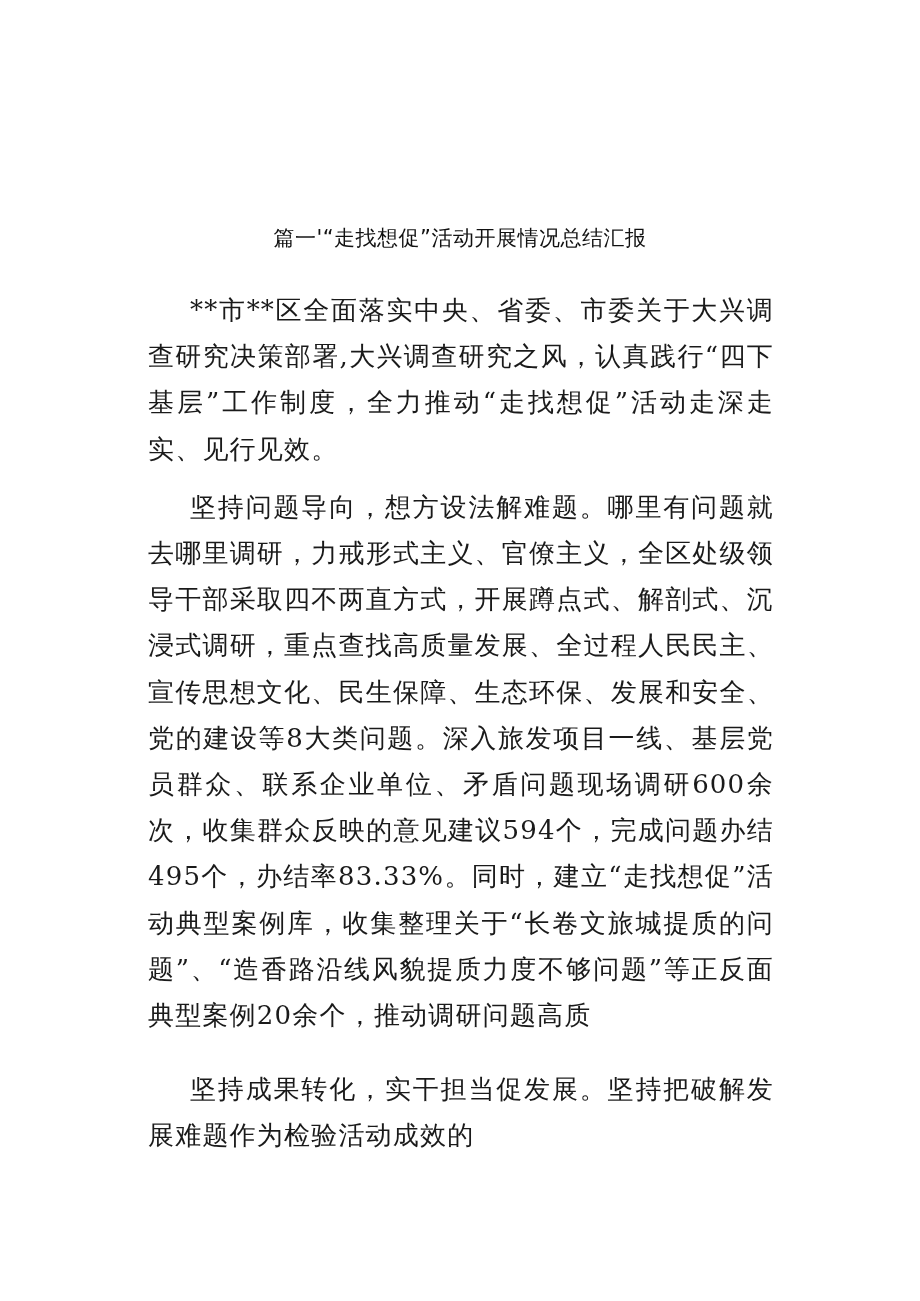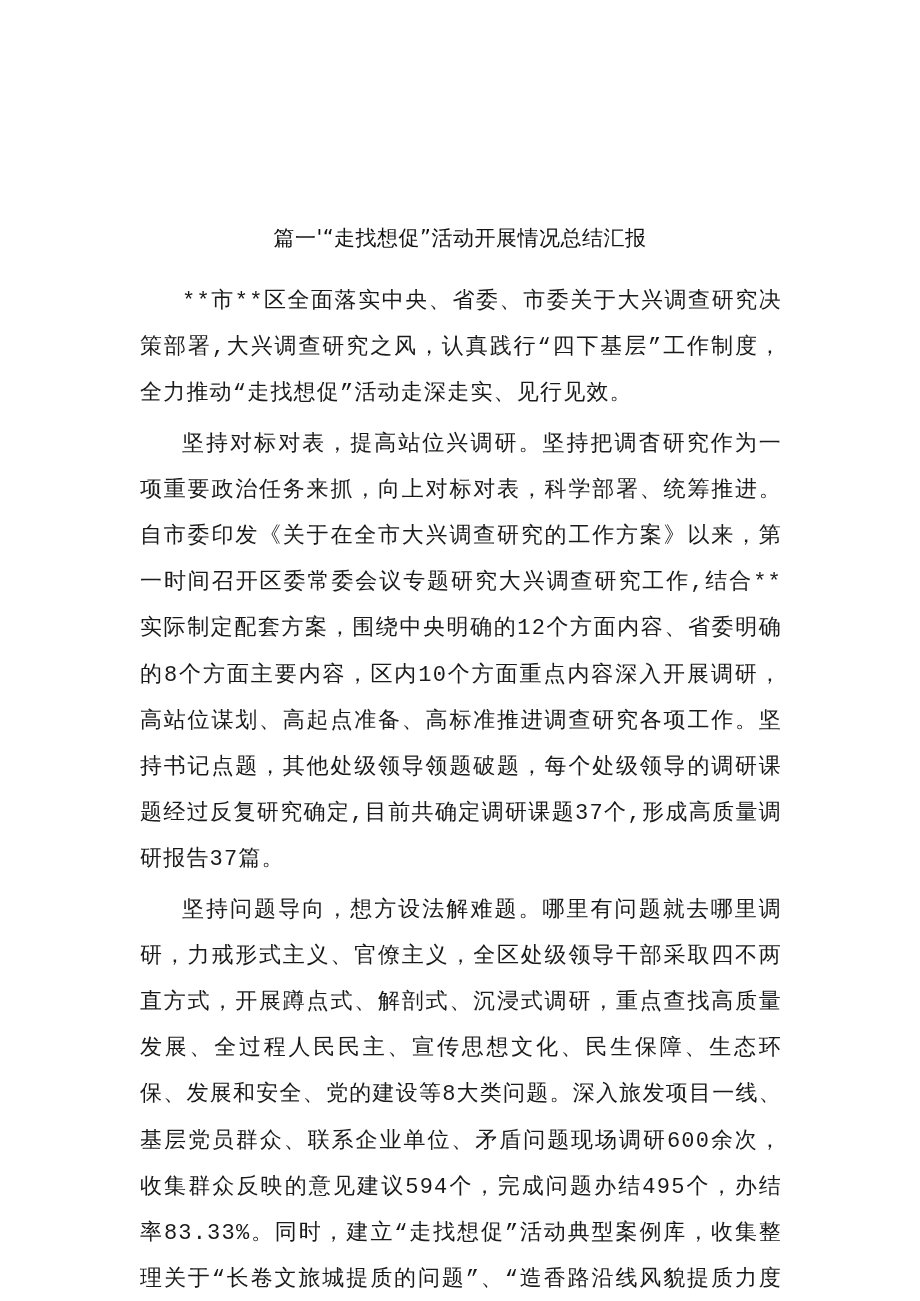--- a/index.html
+++ b/index.html
@@ -3,30 +3,29 @@
 <meta charset="utf-8">
 <style>
   html, body { margin: 0; padding: 0; background: #ffffff; }
   body { width: 920px; height: 1301px; position: relative; overflow: hidden;
          font-family: "DejaVu Serif", "Liberation Serif", serif; color: #1a1a1a; }
   .page { position: absolute; left: 0; top: 0; width: 920px; height: 1301px; background: #fff; }
   .title { position: absolute; top: 176px; left: 0; width: 920px; text-align: center;
            font-family: "DejaVu Sans", "Liberation Sans", sans-serif;
            font-size: 21px; letter-spacing: 0.5px; color: #111; margin-top: 48px; }
   .body { position: absolute; left: 136px; top: 275px; width: 650px; }
-  .para { font-size: 22px; line-height: 46.2px; margin: 4px; text-indent: 42px;
-          text-align: justify; text-align-last: left; letter-spacing: 1.2px; word-break: break-all; font-family: Liberation Mono, monospace; }
+  .para { font-size: 26px; line-height: 46.2px; margin: 12px; text-indent: 42px;
+          text-align: justify; text-align-last: left; letter-spacing: 1.2px; word-break: break-all; }
   .para.cont { text-indent: 0; }
   .gap-small { height: 4px; }
 </style>
 </head>
 <body>
 
 <div class="page">
   <div class="title">篇一'“走找想促”活动开展情况总结汇报</div>
   <div class="body">
     <p class="para">**市**区全面落实中央、省委、市委关于大兴调查研究决策部署,大兴调查研究之风，认真践行“四下基层”工作制度，全力推动“走找想促”活动走深走实、见行见效。</p>
-    <p class="para">坚持对标对表，提高站位兴调研。坚持把调杳研究作为一项重要政治任务来抓，向上对标对表，科学部署、统筹推进。自市委印发《关于在全市大兴调查研究的工作方案》以来，第一时间召开区委常委会议专题研究大兴调查研究工作,结合**实际制定配套方案，围绕中央明确的12个方面内容、省委明确的8个方面主要内容，区内10个方面重点内容深入开展调研，高站位谋划、高起点准备、高标准推进调查研究各项工作。坚持书记点题，其他处级领导领题破题，每个处级领导的调研课题经过反复研究确定,目前共确定调研课题37个,形成高质量调研报告37篇。</p>
     <p class="para">坚持问题导向，想方设法解难题。哪里有问题就去哪里调研，力戒形式主义、官僚主义，全区处级领导干部采取四不两直方式，开展蹲点式、解剖式、沉浸式调研，重点查找高质量发展、全过程人民民主、宣传思想文化、民生保障、生态环保、发展和安全、党的建设等8大类问题。深入旅发项目一线、基层党员群众、联系企业单位、矛盾问题现场调研600余次，收集群众反映的意见建议594个，完成问题办结495个，办结率83.33%。同时，建立“走找想促”活动典型案例库，收集整理关于“长卷文旅城提质的问题”、“造香路沿线风貌提质力度不够问题”等正反面典型案例20余个，推动调研问题高质</p>
     <div class="gap-small"></div>
     <p class="para">坚持成果转化，实干担当促发展。坚持把破解发展难题作为检验活动成效的</p>
   </div>
 </div>
 
 </body></html>

